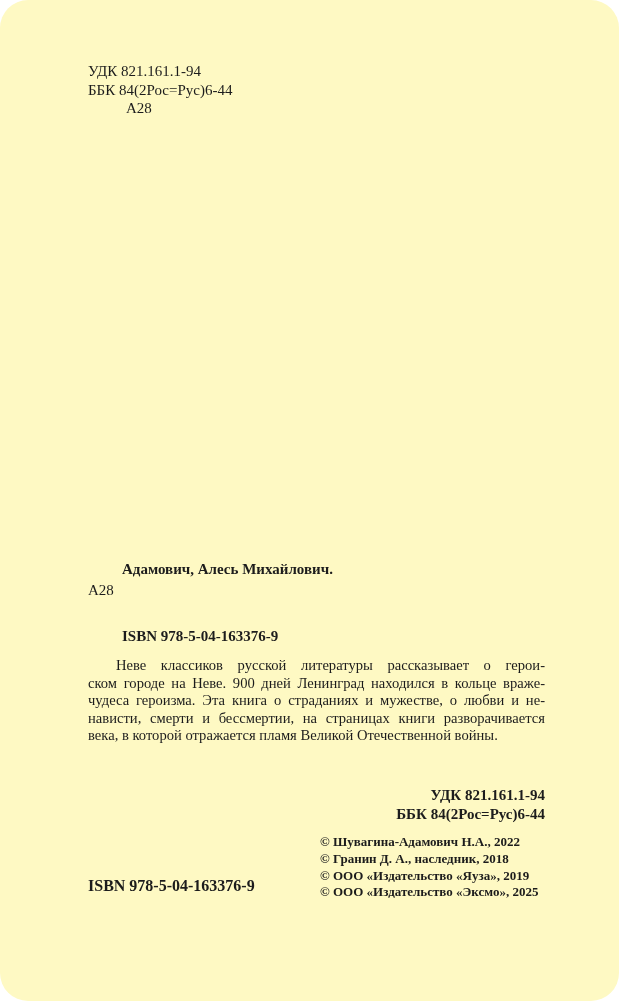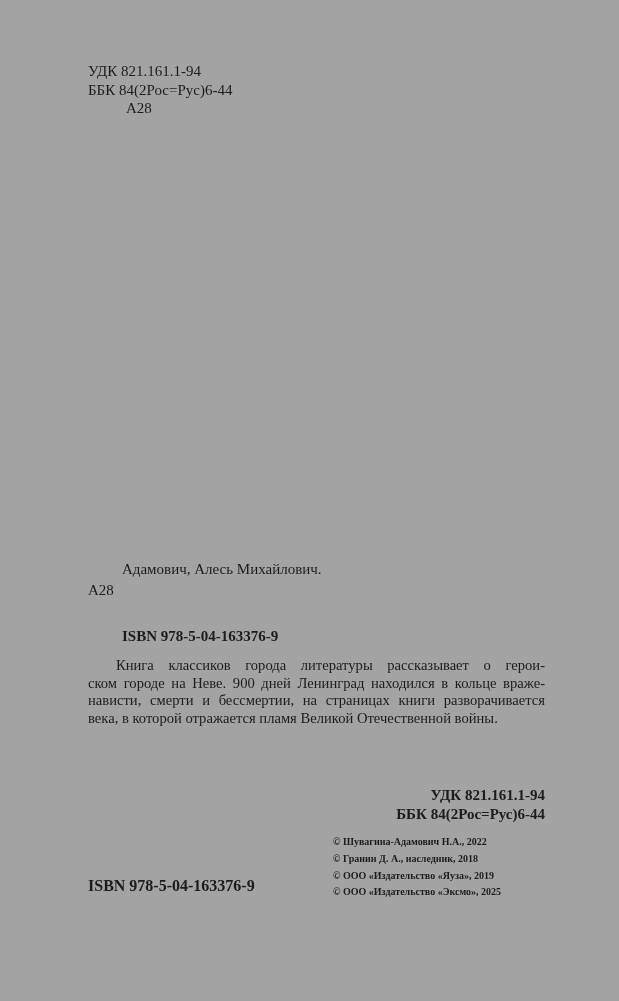--- a/index.html
+++ b/index.html
@@ -4,45 +4,46 @@
 <style>
   html, body {
     margin: 0;
     padding: 0;
     background: #ffffff;
   }
   .page {
     position: relative;
     width: 619px;
     height: 1001px;
-    background: #a3a3a3;
+    background: #fef9c3;
     font-family: "Liberation Serif", serif;
     color: #1c1c1c;
     overflow: hidden;
+    border-radius: 28px;
   }
 
   
   .top-codes {
     position: absolute;
     left: 88px;
     top: 62px;
     font-size: 15px;
     line-height: 18.5px;
   }
   .top-codes .author-sign {
     padding-left: 38px;
   }
 
   
   .catalog-heading {
     position: absolute;
     left: 122px;
     top: 561px;
     font-size: 15px;
-    font-weight: normal;
+    font-weight: bold;
   }
   .catalog-code {
     position: absolute;
     left: 88px;
     top: 582px;
     font-size: 15px;
   }
   .catalog-entry {
     position: absolute;
     left: 122px;
@@ -87,23 +88,23 @@
     width: 245px;
     text-align: right;
     font-size: 15px;
     font-weight: bold;
     line-height: 18.5px;
   }
 
   
   .copyright {
     position: absolute;
-    left: 333px;
+    left: 320px;
     top: 834px;
-    font-size: 10px;
+    font-size: 13px;
     font-weight: bold;
     line-height: 16.8px;
   }
 
   
   .isbn-bottom {
     position: absolute;
     left: 88px;
     top: 877px;
     font-size: 16px;
@@ -122,22 +123,23 @@
   </div>
 
   <div class="catalog-heading">Адамович, Алесь Михайлович.</div>
 
   <div class="catalog-code">А28</div>
 
 
   <div class="catalog-isbn">ISBN 978-5-04-163376-9</div>
 
   <div class="annotation">
-      <div class="line first">Книга классиков города литературы рассказывает о герои-</div>
+      <div class="line first">Неве классиков русской литературы рассказывает о герои-</div>
       <div class="line">ском городе на Неве. 900 дней Ленинград находился в кольце враже-</div>
+      <div class="line">чудеса героизма. Эта книга о страданиях и мужестве, о любви и не-</div>
       <div class="line">нависти, смерти и бессмертии, на страницах книги разворачивается</div>
       <div class="line last">века, в которой отражается пламя Великой Отечественной войны.</div>
     </div>
 
   <div class="bottom-codes">
     <div>УДК 821.161.1-94</div>
     <div>ББК 84(2Рос=Рус)6-44</div>
   </div>
 
   <div class="copyright">

